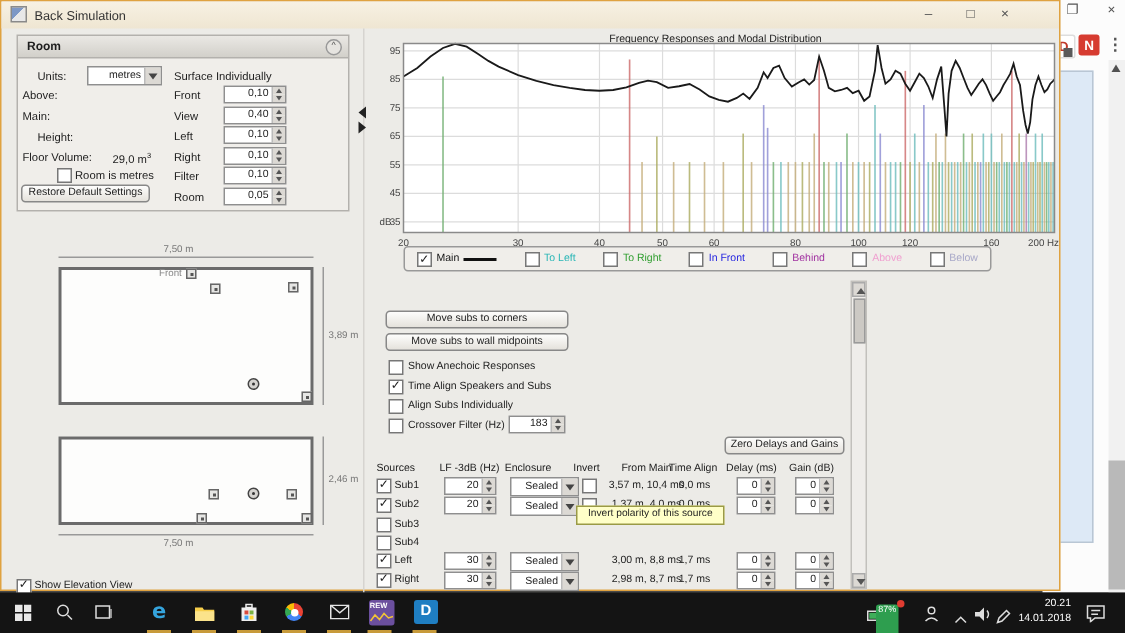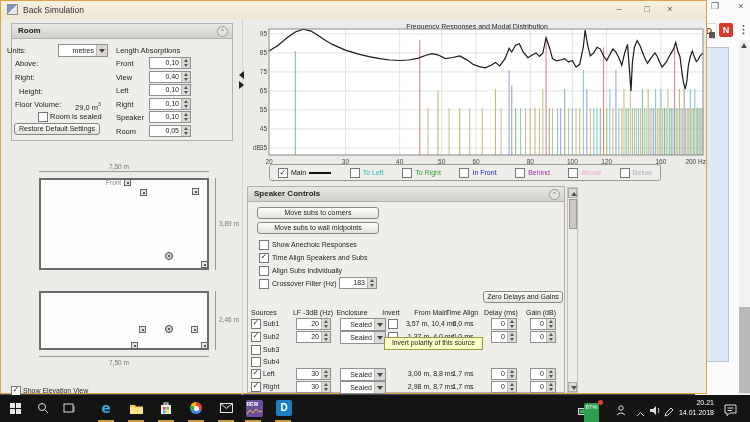--- a/index.html
+++ b/index.html
@@ -124,34 +124,34 @@
     <div class="abs" style="left:241px;top:18px;width:1px;height:376px;background:#d6d4d0;"></div>
     <div class="sparrow" style="left:238px;top:70px;border-top:4px solid transparent;border-bottom:4px solid transparent;border-right:5px solid #222;"></div>
     <div class="sparrow" style="left:238px;top:80px;border-top:4px solid transparent;border-bottom:4px solid transparent;border-left:5px solid #222;"></div>
 
     <div class="panel" style="left:10px;top:22px;width:222px;height:118px;">
       <div class="phead">
         <span class="pt">Room</span>
         <span class="pcol">^</span>
       </div>
     </div>
-    <div class="lbl" style="left:6px;top:45px;text-align:right;">Units:</div>
+    <div class="lbl" style="left:24px;top:45px;text-align:right;">Units:</div>
     <div class="combo" style="left:57px;top:43px;width:50px;">
       <span class="cval">metres</span>
         <span class="cbtn"></span>
     </div>
     <div class="lbl" style="left:14px;top:58px;">Above:</div>
-    <div class="lbl" style="left:14px;top:72px;">Right:</div>
-    <div class="lbl" style="left:18px;top:86px;">Height:</div>
+    <div class="lbl" style="left:14px;top:72px;">Main:</div>
+    <div class="lbl" style="left:24px;top:86px;">Height:</div>
     <div class="lbl" style="left:14px;top:99px;">Floor Volume:</div>
     <div class="lbl" style="left:74px;top:99px;"><span>29,0 m</span><sup style="font-size:5px;">3</sup></div>
     <div class="cb" style="left:37px;top:111px;"></div>
-    <div class="lbl" style="left:49px;top:111px;">Room is sealed</div>
+    <div class="lbl" style="left:49px;top:111px;">Room is metres</div>
     <div class="jbtn" style="left:13px;top:122px;width:86px;height:12px;">Restore Default Settings</div>
-    <div class="lbl" style="left:115px;top:45px;">Length Absorptions</div>
+    <div class="lbl" style="left:115px;top:45px;">Surface Individually</div>
     <div id="surfaces">
         <div class="lbl" style="left: 115px; top: 58px; position: absolute;">Front</div>
         <div class="spinner" style="left: 148px; top: 56px; width: 42px;">
           <span class="sval">0,10</span>
           <span class="sbtns">
             <i class="su"></i>
             <i class="sd"></i>
           </span>
         </div>
         <div class="lbl" style="left: 115px; top: 72px; position: absolute;">View</div>
@@ -171,21 +171,21 @@
           </span>
         </div>
         <div class="lbl" style="left: 115px; top: 99px; position: absolute;">Right</div>
         <div class="spinner" style="left: 148px; top: 97px; width: 42px;">
           <span class="sval">0,10</span>
           <span class="sbtns">
             <i class="su"></i>
             <i class="sd"></i>
           </span>
         </div>
-        <div class="lbl" style="left: 115px; top: 112px; position: absolute;">Speaker</div>
+        <div class="lbl" style="left: 115px; top: 112px; position: absolute;">Filter</div>
         <div class="spinner" style="left: 148px; top: 110px; width: 42px;">
           <span class="sval">0,10</span>
           <span class="sbtns">
             <i class="su"></i>
             <i class="sd"></i>
           </span>
         </div>
         <div class="lbl" style="left: 115px; top: 126px; position: absolute;">Room</div>
         <div class="spinner" style="left: 148px; top: 124px; width: 42px;">
           <span class="sval">0,05</span>
@@ -379,26 +379,20 @@
         <div class="litem">
           <span class="lcb"></span>
           <span style="color: rgb(240, 160, 208);">Above</span>
         </div>
         <div class="litem">
           <span class="lcb"></span>
           <span style="color: rgb(168, 168, 200);">Below</span>
         </div>
       </div>
 
-    <div class="panel" style="left:246px;top:185px;width:318px;height:207px;">
-      <div class="phead">
-        <span class="pt">Speaker Controls</span>
-        <span class="pcol">^</span>
-      </div>
-    </div>
     <div class="jbtn" style="left:256px;top:206px;width:122px;height:12px;">Move subs to corners</div>
     <div class="jbtn" style="left:256px;top:221px;width:122px;height:12px;">Move subs to wall midpoints</div>
     <div id="sc-checks">
         <div class="cb" style="left: 258px; top: 239px; position: absolute;"></div>
         <div class="lbl" style="left: 271px; top: 239px; font-size: 7px;">Show Anechoic Responses</div>
         <div class="cb ck" style="left: 258px; top: 252px; position: absolute;"></div>
         <div class="lbl" style="left: 271px; top: 252px; font-size: 7px;">Time Align Speakers and Subs</div>
         <div class="cb" style="left: 258px; top: 265px; position: absolute;"></div>
         <div class="lbl" style="left: 271px; top: 265px; font-size: 7px;">Align Subs Individually</div>
         <div class="cb" style="left: 258px; top: 278px; position: absolute;"></div>

